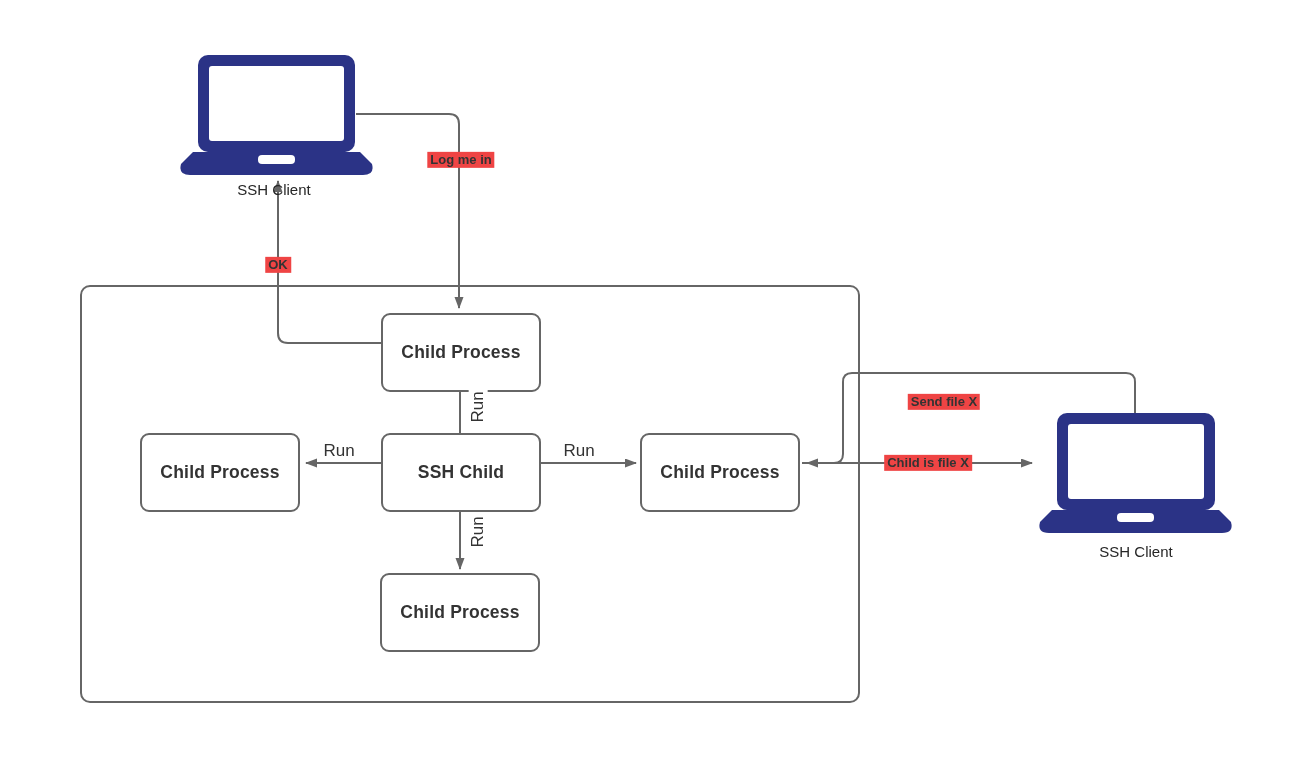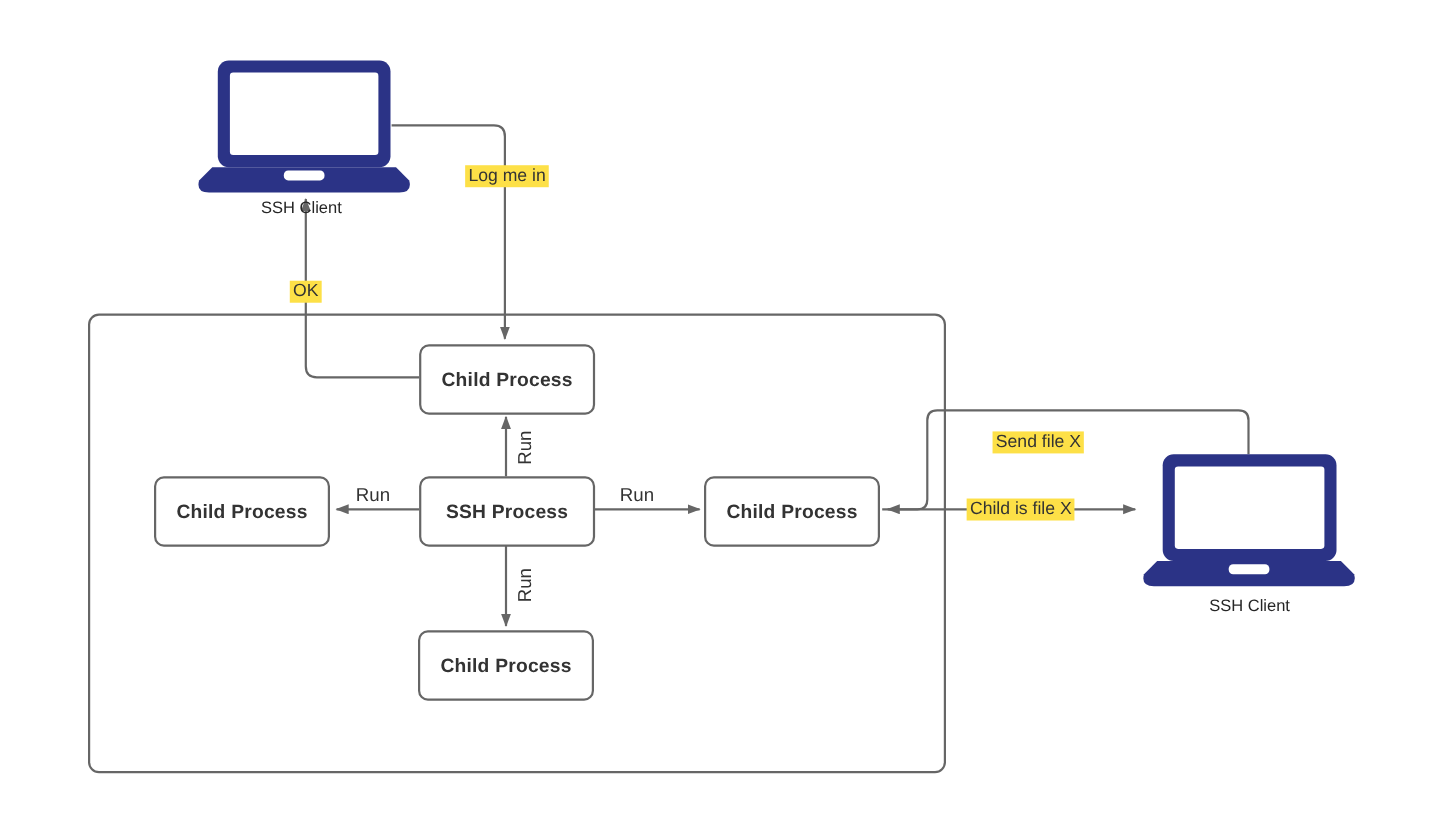--- a/index.html
+++ b/index.html
@@ -7,31 +7,31 @@
     position:relative;width:1312px;height:759px;background:#ffffff;
     font-family:"Liberation Sans",sans-serif;overflow:hidden;
   }
   .boundary{
     position:absolute;left:80px;top:285px;width:780px;height:418px;
     border:2px solid #666666;border-radius:10px;background:transparent;
     box-sizing:border-box;z-index:1;
   }
   svg.edges{position:absolute;left:0;top:0;z-index:2;}
   .node{
-    position:absolute;box-sizing:border-box;width:160px;height:64px;
+    position:absolute;box-sizing:border-box;width:160px;height:79px;
     border:2.5px solid #666666;border-radius:9px;background:#ffffff;
     display:flex;align-items:center;justify-content:center;
     font-weight:bold;font-size:17.5px;color:#333333;z-index:3;
     letter-spacing:0.2px;
   }
   .lbl{
     position:absolute;transform:translate(-50%,-50%);white-space:nowrap;
     color:#333333;z-index:4;line-height:1.1;
   }
-  .lbl.bold{font-weight:normal;font-size:16px;background:#fde047;padding:1px 3px;}
+  .lbl.bold{font-weight:bold;font-size:13px;background:#ef4444;padding:1px 3px;}
   .lbl.run{font-size:17px;background:#ffffff;padding:0 2px;}
   .lbl.run.vert{transform:translate(-50%,-50%) rotate(-90deg);}
   .lbl.caption{font-size:15px;color:#262626;background:transparent;text-align:center;}
 </style>
 </head>
 <body>
 
 <div class="canvas">
 
   <div class="boundary"></div>
@@ -72,21 +72,21 @@
     <g fill="#2b3386">
       <rect x="1057" y="413" width="158" height="97" rx="10"></rect>
       <rect x="1068" y="424" width="136" height="75" rx="3" fill="#ffffff"></rect>
       <path d="M1052,510 L1219,510 L1231,522 Q1234,533 1222,533 L1049,533 Q1037,533 1040,522 Z"></path>
       <rect x="1117" y="513" width="37" height="9" rx="4" fill="#ffffff"></rect>
     </g>
   </svg>
 
   <div class="node" style="left:381px;top:313px;">Child Process</div>
   <div class="node" style="left:140px;top:433px;">Child Process</div>
-  <div class="node" style="left:381px;top:433px;">SSH Process</div>
+  <div class="node" style="left:381px;top:433px;">SSH Child</div>
   <div class="node" style="left:640px;top:433px;">Child Process</div>
   <div class="node" style="left:380px;top:573px;">Child Process</div>
 
   <div class="lbl caption" style="left:274px;top:190px;">SSH Client</div>
   <div class="lbl caption" style="left:1136px;top:552px;">SSH Client</div>
 
   <div class="lbl bold" style="left:461px;top:160px;">Log me in</div>
   <div class="lbl bold" style="left:278px;top:265px;text-align:right;">OK</div>
   <div class="lbl run vert" style="left:478px;top:407px;">Run</div>
   <div class="lbl run vert" style="left:478px;top:532px;">Run</div>

